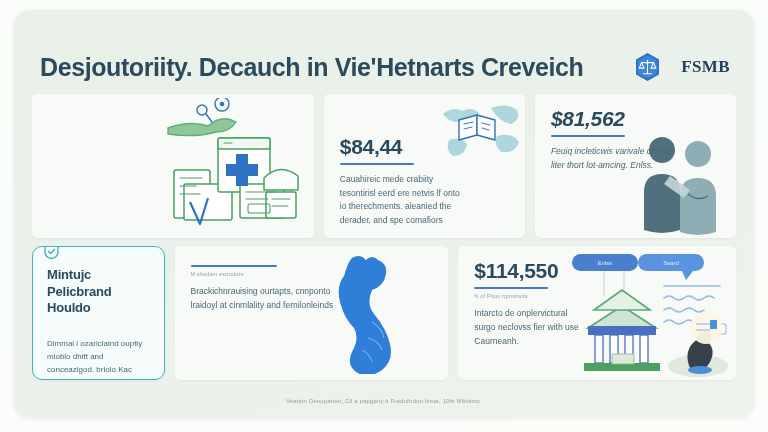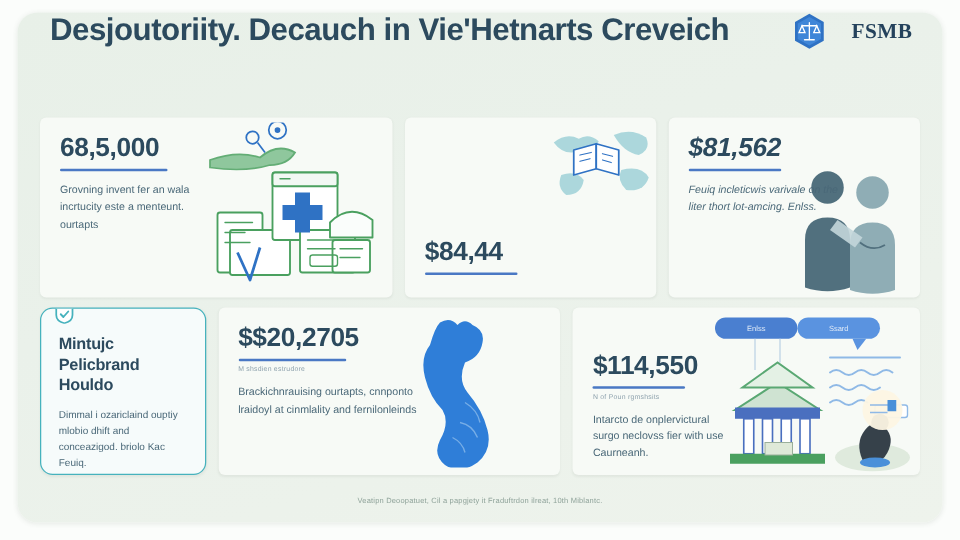--- a/index.html
+++ b/index.html
@@ -12,21 +12,21 @@
     position:absolute; left:14px; top:10px;
     width:740px; height:408px;
     background:linear-gradient(160deg,#e8f0e8 0%,#eaf1ea 40%,#eef3ec 100%);
     border-radius:16px;
     box-shadow:0 1px 4px rgba(60,80,60,.10);
     padding:0;
   }
   
   .header {
     position:absolute; left:0; top:0; width:100%; height:72px;
-    display:flex; align-items:flex-start; justify-content:space-between;
+    display:flex; align-items:flex-end; justify-content:space-between;
     padding:0 24px 0 26px;
   }
   .title {
     font-size:25px; font-weight:bold; letter-spacing:-.4px;
     color:#2c4a5e; white-space:nowrap;
   }
   .brand { display:flex; align-items:center; gap:20px; }
   .brand-hex { width:27px; height:30px; flex:0 0 auto; }
   .brand-name {
     font-family:"Liberation Serif", serif;
@@ -42,21 +42,21 @@
     box-shadow:0 1px 2px rgba(70,90,70,.07);
     padding:14px 14px 10px 16px;
     position:relative; overflow:hidden;
     display:flex;
   }
   .card-c1 { width:286px; }
   .card-c2 { width:204px;align-items:flex-end; }
   .card-c3 { width:204px;font-style:italic; }
   .card-b1 { width:136px; }
   .card-b2 { width:282px; }
-  .card-b3 { width:286px;align-items:flex-end; }
+  .card-b3 { width:286px; }
 
   .card-text { position:relative; z-index:2; }
   .stat {
     font-size:21px; font-weight:bold; color:#2c4a5e;
     letter-spacing:-.3px; line-height:1.05; white-space:nowrap;
   }
   .rule { height:2px; background:#4a78c4; margin:5px 0 8px 0; width:86px; border-radius:1px; }
   .rule.short { width:74px; }
   .sublabel {
     font-size:5.5px; color:#8ea2ad; letter-spacing:.2px;
@@ -71,21 +71,21 @@
   
   .card-b1 {
     background:#f6fbfb; border:1.6px solid #46b2bd; border-radius:10px;
     padding:20px 12px 10px 14px; flex-direction:column;
   }
   .badge-icon {
     position:absolute; left:10px; top:-9px; width:17px; height:21px;
   }
   .b1-title {
     font-size:13px; font-weight:bold; color:#2c4a5e;
-    line-height:1.28; letter-spacing:-.2px; margin-bottom:8px;
+    line-height:1.28; letter-spacing:-.2px; margin-bottom:20px;
   }
   .b1-desc { font-size:8px; line-height:1.65; color:#4a6878; }
 
   
   .art { position:absolute; z-index:1; pointer-events:none; }
   .art-clinic  { right:4px;  bottom:0;  width:148px; height:140px; }
   .art-maps    { right:2px;  top:6px;   width:84px;  height:60px; }
   .art-people  { right:10px; bottom:2px;width:92px;  height:108px; }
   .art-vietnam { right:34px; top:6px;   width:86px;  height:122px; }
   .art-bank    { right:2px;  top:4px;   width:170px; height:128px; }
@@ -114,25 +114,20 @@
           <line x1="9.6" y1="21.8" x2="17.4" y2="21.8"></line>
         </g>
       </svg>
       <span class="brand-name">FSMB</span>
     </div>
   </div>
 
   <div class="row row-top">
 
     <div class="card card-c1">
-      <div class="card-text">
-        <div class="stat">68,5,000</div>
-        <div class="rule"></div>
-        <div class="desc narrow">Grovning invent fer an wala incrtucity este a menteunt. ourtapts</div>
-      </div>
       <svg class="art art-clinic" viewBox="0 0 148 140">
         <g stroke="#4aa05f" stroke-width="1.5" fill="#ffffff" stroke-linejoin="round">
           <rect x="12" y="72" width="36" height="48" rx="2"></rect>
           <rect x="22" y="86" width="48" height="36" rx="2"></rect>
           <rect x="56" y="40" width="52" height="54" rx="2"></rect>
           <rect x="56" y="40" width="52" height="11" rx="2" fill="#f2f8f3"></rect>
           <rect x="78" y="86" width="44" height="34" rx="2"></rect>
           <rect x="104" y="94" width="30" height="26" rx="2"></rect>
           <path d="M102 80 q16 -16 34 -2 v14 h-34 z" fill="#fafdfb"></path>
         </g>
@@ -158,20 +153,21 @@
             <circle cx="60" cy="6" r="1.6" fill="#2f72c4"></circle>
         </g>
         <path d="M28 104 l10 22 l8 -26" stroke="#2f72c4" stroke-width="2.2" fill="none" stroke-linejoin="round"></path>
       </svg>
     </div>
 
     <div class="card card-c2">
       <div class="card-text">
         <div class="stat">$84,44</div>
         <div class="rule short"></div>
+        <div class="desc">Cauahireic mede crabiity tesontirisl eerd ere netvis lf onto io therechments. aleanied the derader, and spe comafiors</div>
       </div>
       <svg class="art art-maps" viewBox="0 0 84 60">
         <g fill="#9fd2d8" opacity=".85">
           <path d="M4 14 q10 -8 20 -3 q8 -5 16 2 q-4 10 -16 8 q-12 4 -20 -7 z"></path>
           <path d="M52 8 q14 -6 26 2 q4 10 -6 14 q-12 -2 -20 -16 z"></path>
           <path d="M10 40 q12 -4 18 4 q-2 12 -14 12 q-8 -6 -4 -16 z"></path>
           <path d="M58 36 q16 -4 22 6 q-4 12 -18 10 q-8 -8 -4 -16 z"></path>
         </g>
         <g fill="#ffffff" stroke="#2f72c4" stroke-width="1.4" stroke-linejoin="round">
           <path d="M20 20 l18 -5 v20 l-18 5 z"></path>
@@ -214,21 +210,20 @@
         <circle cx="8.5" cy="4.6" r="3.6" fill="none" stroke="#46b2bd" stroke-width="1.4"></circle>
         <path d="M2 8 h13 v6 q0 5 -6.5 6.6 Q2 19 2 14 z" fill="#ffffff" stroke="#46b2bd" stroke-width="1.4"></path>
         <path d="M5.6 13.4 l2.1 2.2 l3.9 -4.4" fill="none" stroke="#46b2bd" stroke-width="1.5" stroke-linecap="round" stroke-linejoin="round"></path>
       </svg>
       <div class="b1-title">Mintujc Pelicbrand Houldo</div>
       <div class="b1-desc">Dimmal i ozariclaind ouptiy mlobio dhift and conceazigod. briolo Kac Feuiq.</div>
     </div>
 
     <div class="card card-b2">
       <div class="card-text">
-        <div class="stat">$$20,2705</div>
         <div class="rule"></div>
         <div class="sublabel">M shsdien estrudore</div>
         <div class="desc wide">Brackichnrauising ourtapts, cnnponto lraidoyl at cinmlality and fernilonleinds</div>
       </div>
       <svg class="art art-vietnam" viewBox="0 0 86 122">
         <path d="M24 6 q8 -5 14 2 q6 -6 12 0 q10 4 8 14 q-2 12 -14 16 q-6 14 2 24 q12 14 16 30 q4 16 -8 26 q-14 10 -26 2 q-10 -8 -4 -20 q8 -14 2 -24 q-10 -10 -14 -26 q-4 -16 4 -26 q4 -14 8 -18 z" fill="#2f7ed8"></path>
         <g stroke="#7fb3e8" stroke-width="1.1" fill="none" opacity=".9">
           <path d="M44 70 q10 6 12 16"></path>
           <path d="M40 86 q10 2 14 12"></path>
           <path d="M34 98 q8 4 10 12"></path>

